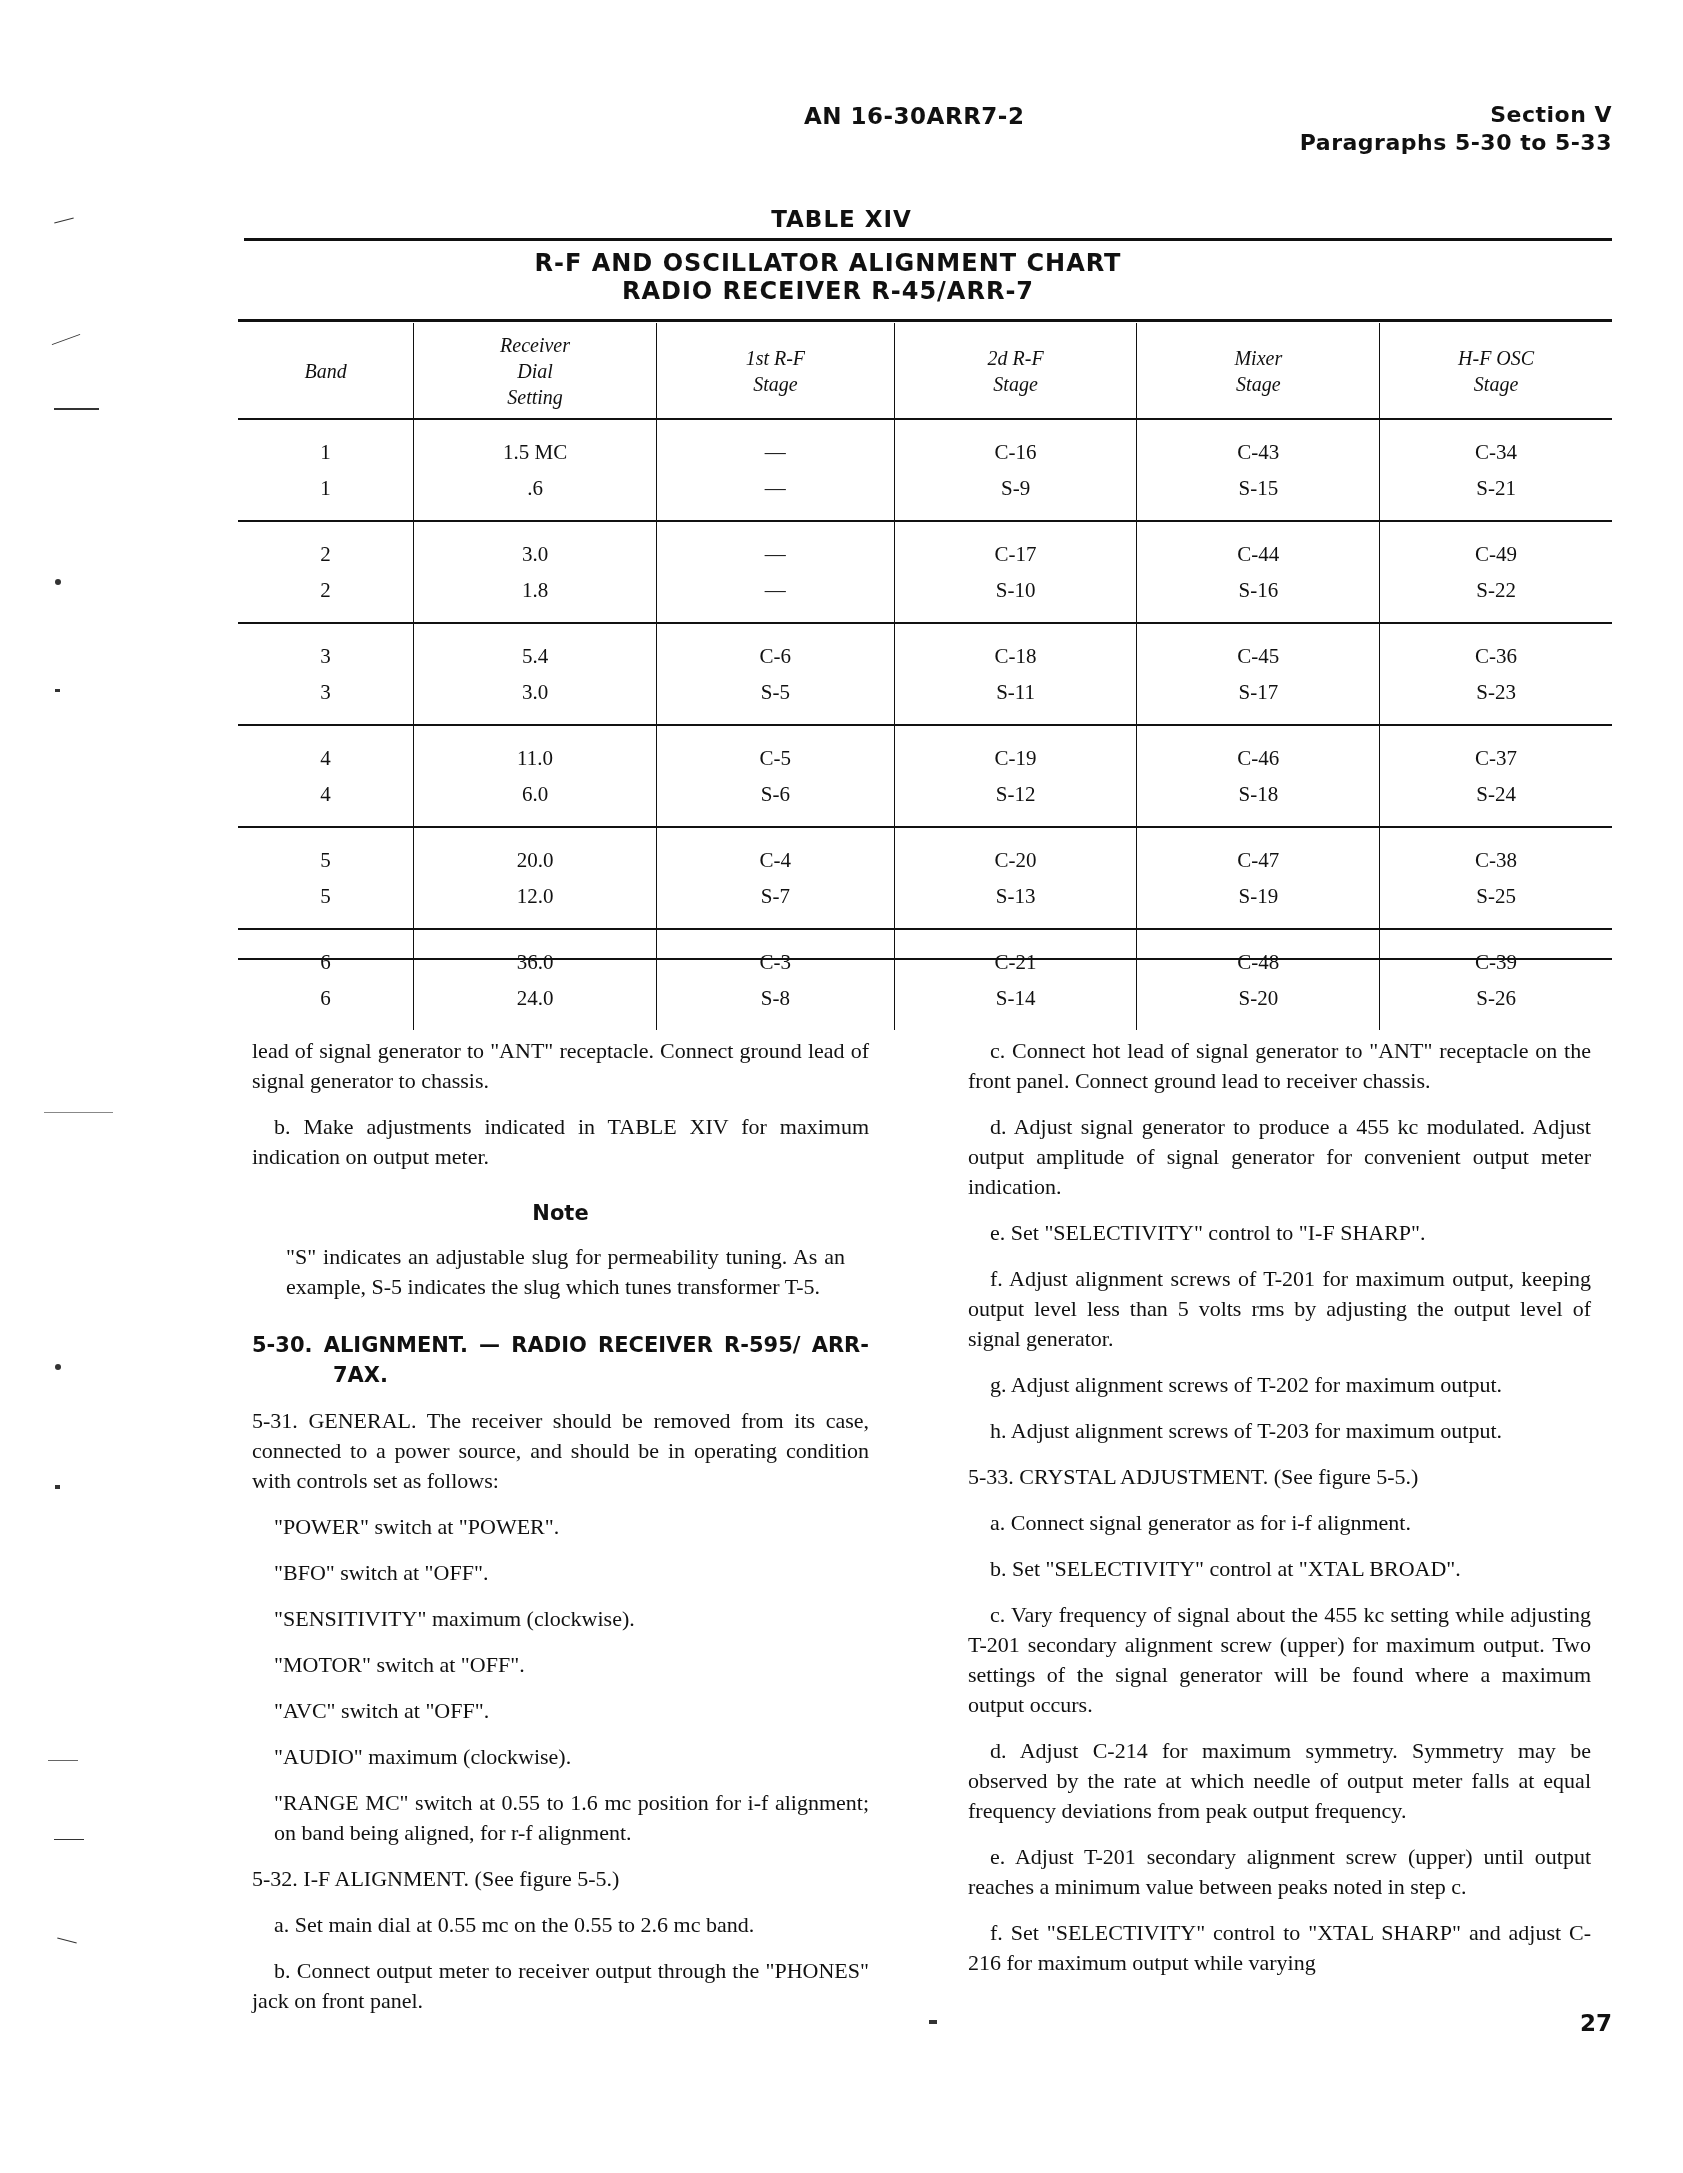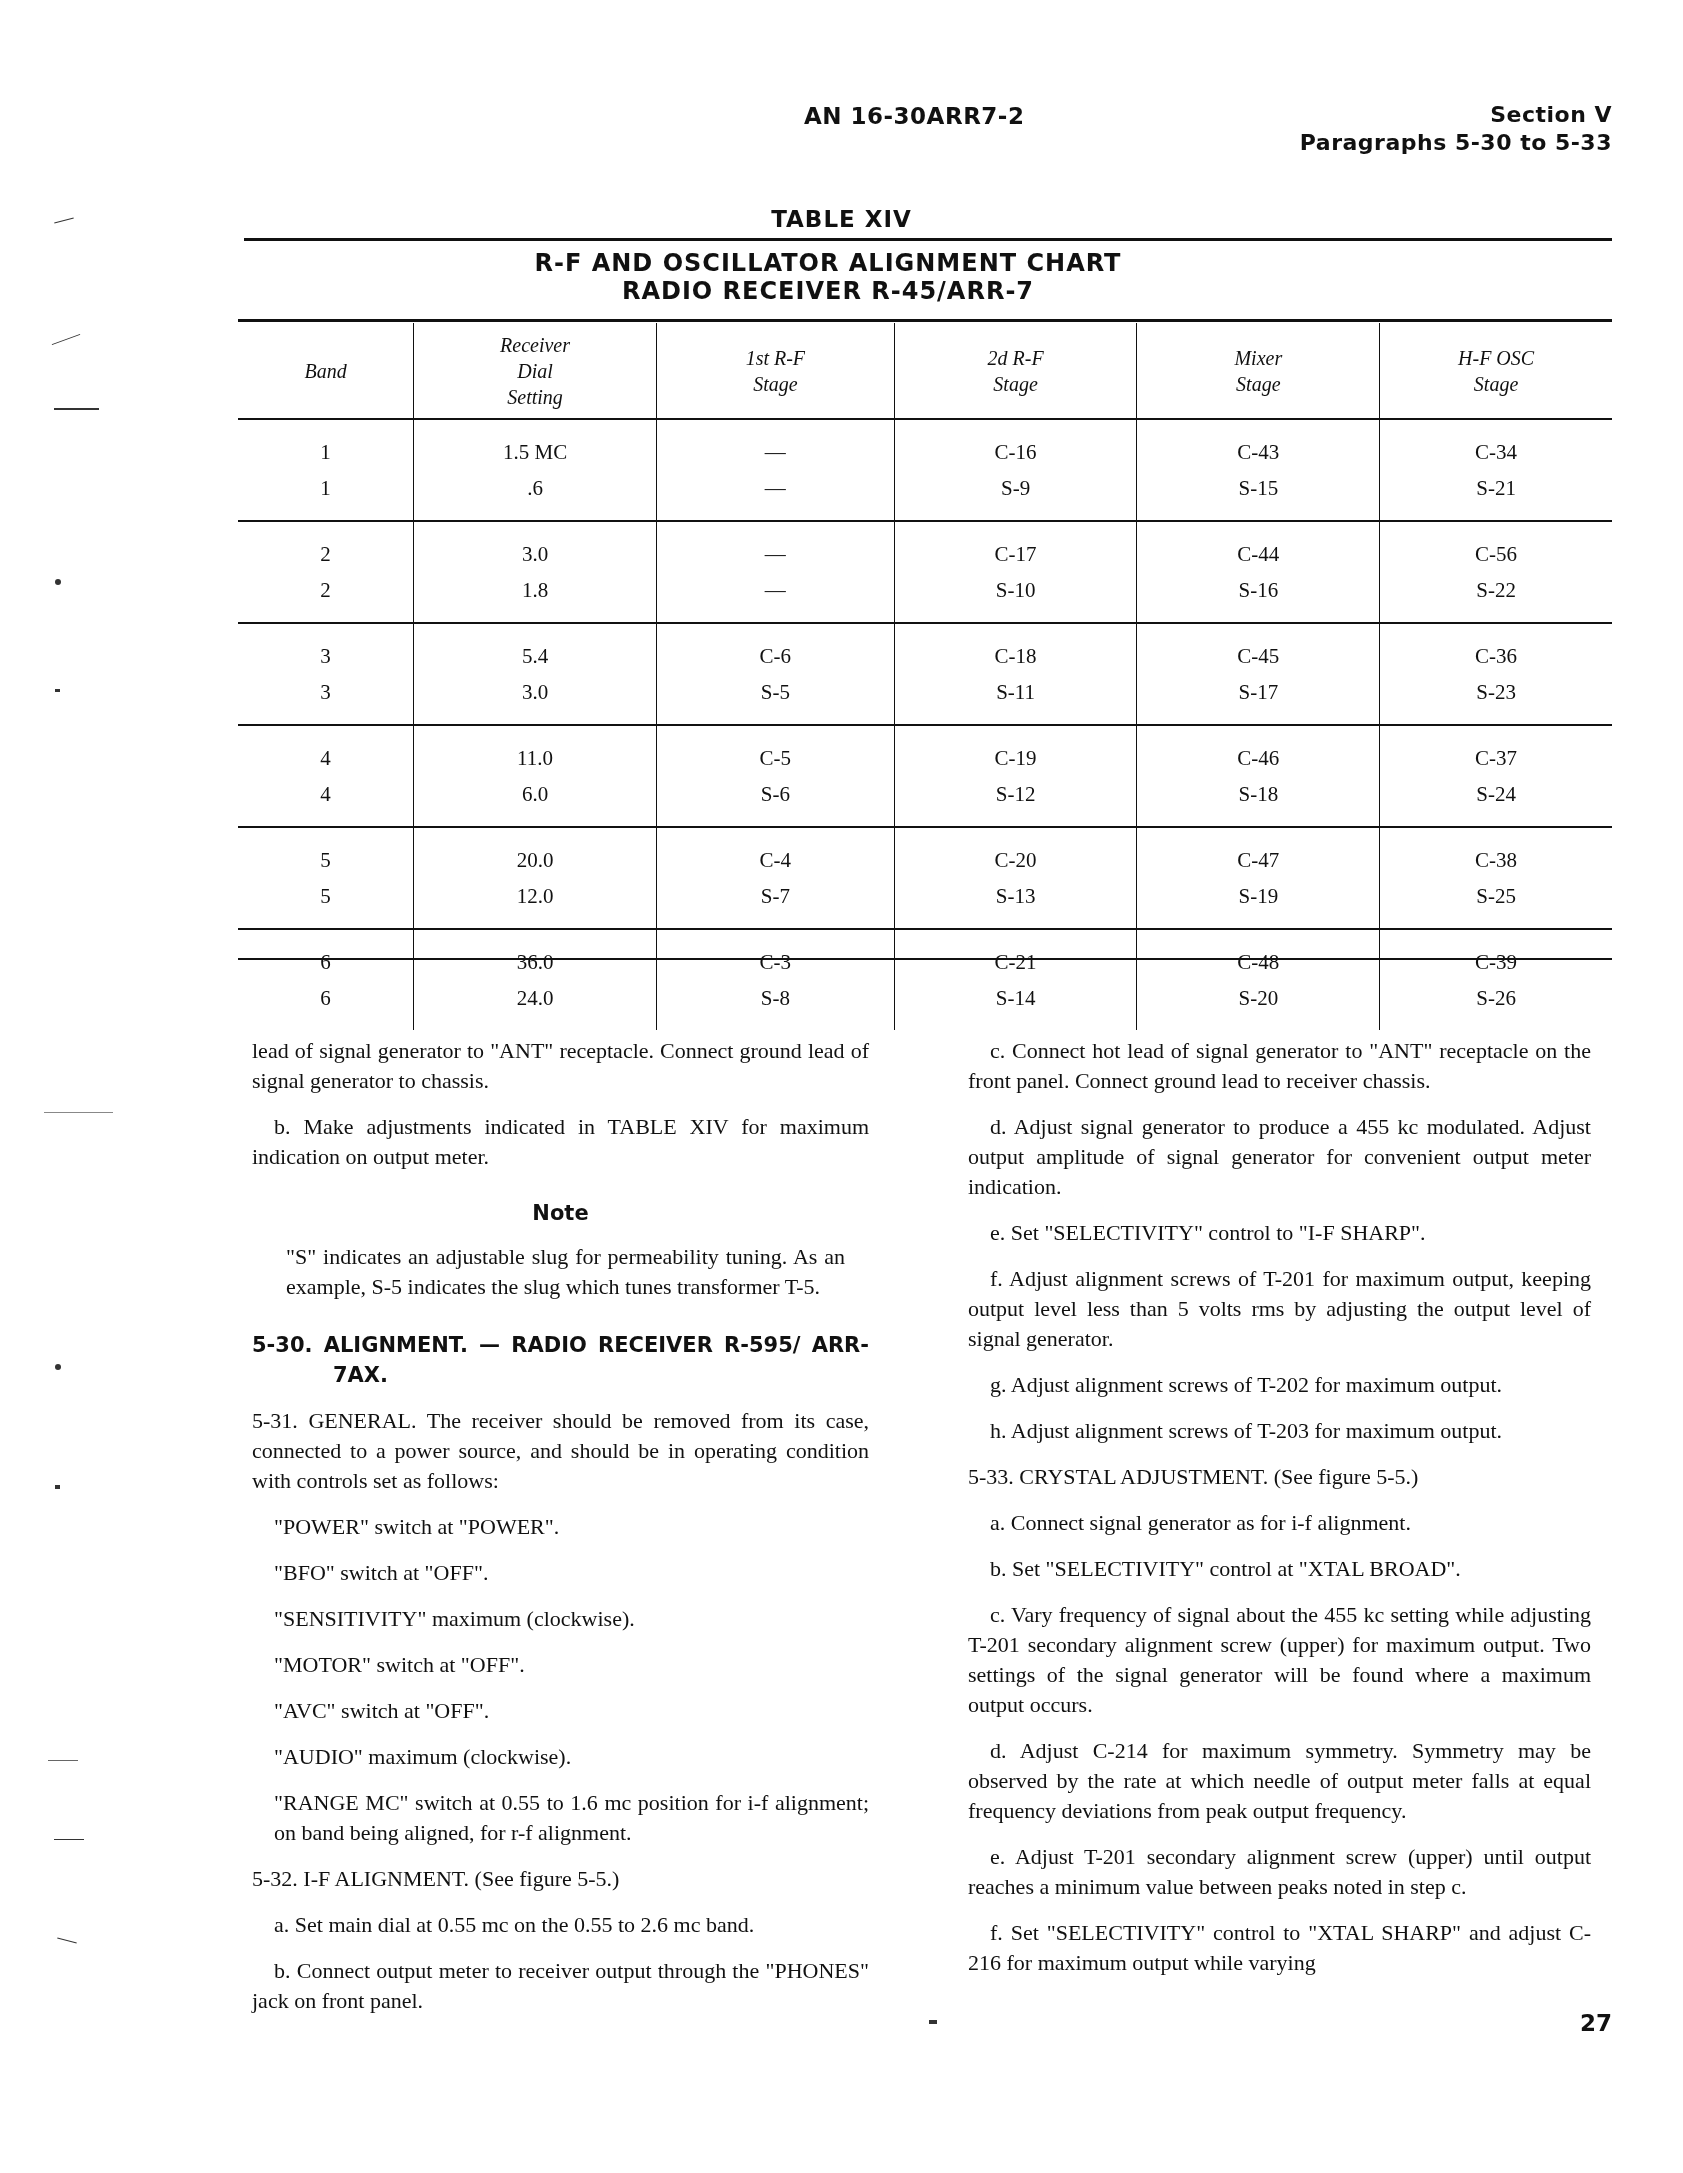--- a/index.html
+++ b/index.html
@@ -97,21 +97,21 @@
       <td>S-21</td>
     </tr>
   </tbody>
   <tbody class="band">
     <tr>
       <td>2</td>
       <td>3.0</td>
       <td>—</td>
       <td>C-17</td>
       <td>C-44</td>
-      <td>C-56</td>
+      <td>C-49</td>
     </tr>
     <tr>
       <td>2</td>
       <td>1.8</td>
       <td>—</td>
       <td>S-10</td>
       <td>S-16</td>
       <td>S-22</td>
     </tr>
   </tbody>

